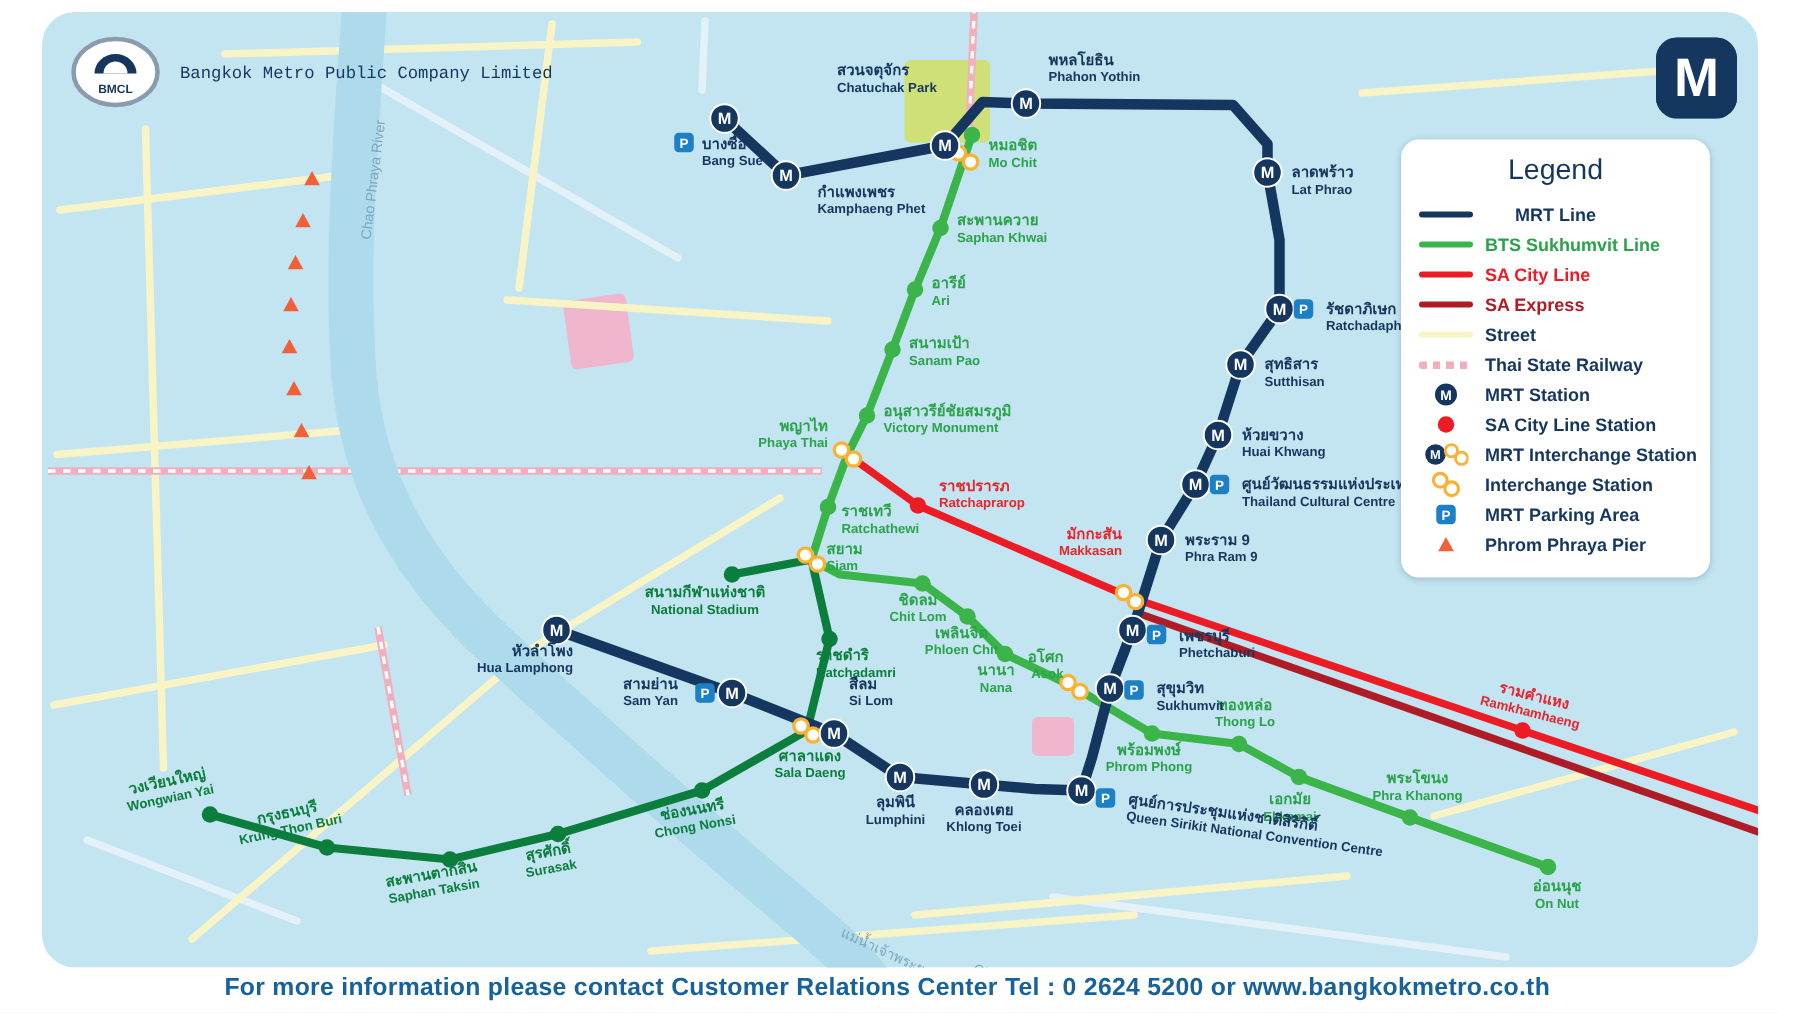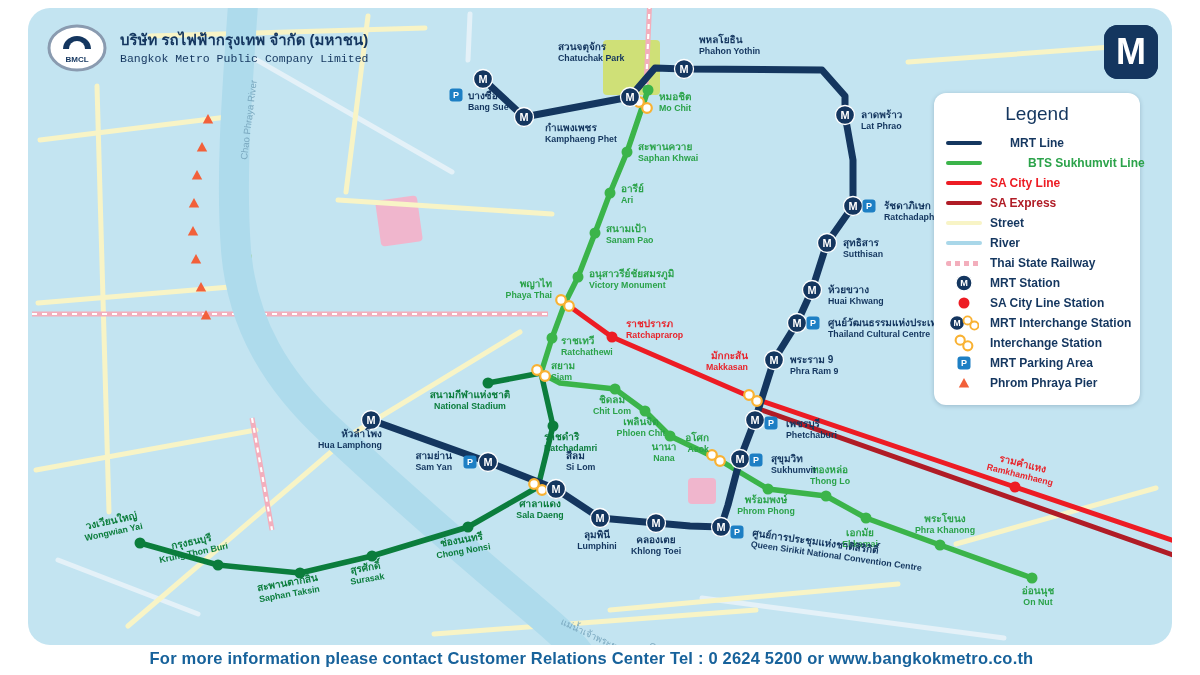--- a/index.html
+++ b/index.html
@@ -469,55 +469,50 @@
   </svg>
 
   <div class="brand">
     <svg width="62" height="52" viewBox="0 0 62 52">
       <ellipse cx="31" cy="26" rx="28" ry="22" fill="#ffffff" stroke="#8a9bb0" stroke-width="3"></ellipse>
       <path d="M 17,27 A 14,13 0 0 1 45,27 Z" fill="#14365f"></path>
       <path d="M 23,27 A 8,8 0 0 1 39,27 Z" fill="#ffffff"></path>
       <text id="bmcl-logo-text" x="31" y="40" text-anchor="middle" font-size="8" font-weight="700" fill="#14365f" font-family="Liberation Sans, sans-serif">BMCL</text>
     </svg>
     <div class="brand-text">
-      <div class="th">บริษัท รถไฟฟ้ากรุงเทพ จำกัด (มหาชน)</div>
       <div class="en">Bangkok Metro Public Company Limited</div>
     </div>
   </div>
 
   <div class="m-logo">
     <span>M</span>
   </div>
 
   <div class="legend">
     <div class="legend-title">Legend</div>
     <div id="legend-rows">
         <div class="legend-row">
           <span class="swatch" style="background: rgb(20, 54, 95);"></span>
           <span class="legend-label" style="color: rgb(20, 54, 95); padding-left: 20px;">MRT Line</span>
         </div>
         <div class="legend-row">
           <span class="swatch" style="background: rgb(59, 180, 74);"></span>
-          <span class="legend-label" style="color: rgb(43, 163, 74); margin-left: 38px;">BTS Sukhumvit Line</span>
+          <span class="legend-label" style="color: rgb(43, 163, 74);">BTS Sukhumvit Line</span>
         </div>
         <div class="legend-row">
           <span class="swatch" style="background: rgb(237, 28, 36);"></span>
           <span class="legend-label" style="color: rgb(237, 28, 36);">SA City Line</span>
         </div>
         <div class="legend-row">
           <span class="swatch" style="background: rgb(176, 28, 38);"></span>
           <span class="legend-label" style="color: rgb(176, 28, 38);">SA Express</span>
         </div>
         <div class="legend-row">
           <span class="swatch" style="background: rgb(248, 244, 198);"></span>
           <span class="legend-label" style="color: rgb(20, 54, 95);">Street</span>
-        </div>
-        <div class="legend-row">
-          <span class="swatch" style="background: rgb(169, 215, 233);"></span>
-          <span class="legend-label" style="color: rgb(20, 54, 95);">River</span>
         </div>
         <div class="legend-row">
           <span class="swatch" style="background: repeating-linear-gradient(90deg, rgb(243, 174, 188) 0px, rgb(243, 174, 188) 5px, rgb(255, 255, 255) 5px, rgb(255, 255, 255) 9px); height: 5px;"></span>
           <span class="legend-label" style="color: rgb(20, 54, 95);">Thai State Railway</span>
         </div>
         <div class="legend-row">
           <span class="legend-icon">
             <svg width="30" height="20" viewBox="0 0 30 20">
               <circle cx="15" cy="10" r="8" fill="#14365f" stroke="#fff" stroke-width="1.3"></circle>
               <text x="15" y="13.36" text-anchor="middle" font-size="9.2" font-weight="700" fill="#fff" font-family="Liberation Sans, sans-serif">M</text>

